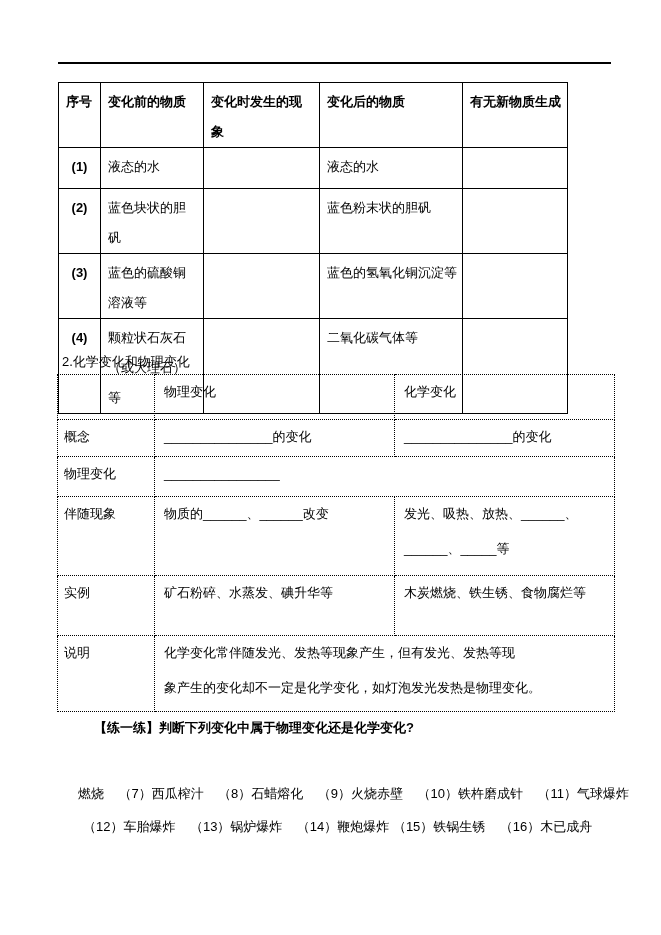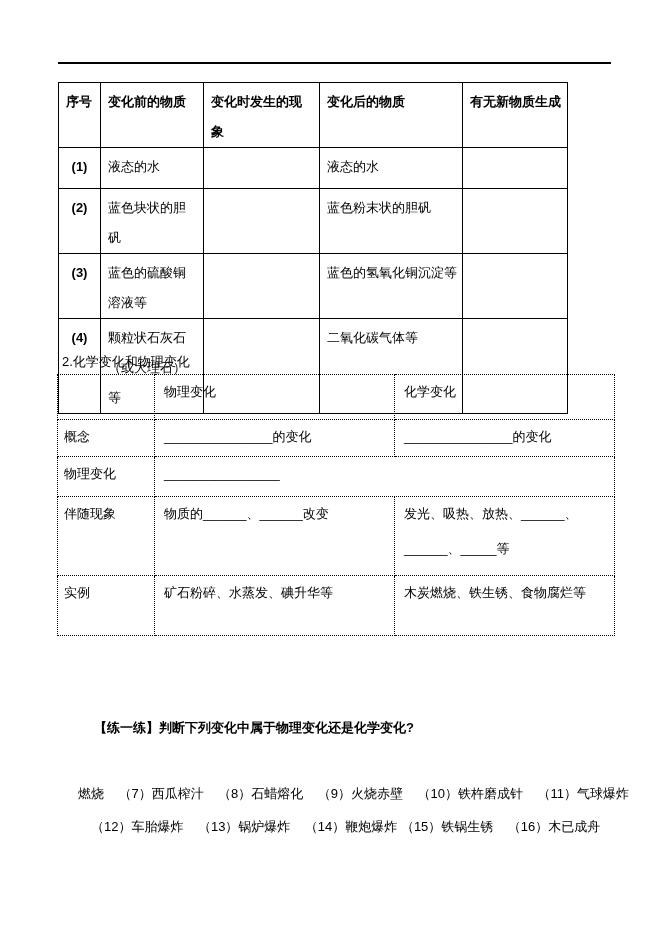--- a/index.html
+++ b/index.html
@@ -66,21 +66,21 @@
   .bl + .bl { margin-top: 20px; }
 
   
   .practice-heading {
     position: absolute; left: 58px; top: 720px;
     font-weight: bold; line-height: 16px; white-space: pre; margin-left: 36px;
   }
   .p-line { position: absolute; line-height: 16px; white-space: pre; }
   .p1 { left: 66px; top: 753px; }
   .p2 { left: 78px; top: 786px; }
-  .p3 { left: 91px; top: 819px; }
+  .p3 { left: 83px; top: 819px; }
 </style>
 </head>
 <body>
 
 <div class="page">
 
   <div class="top-rule"></div>
 
   <table class="t1">
     <colgroup>
@@ -158,20 +158,27 @@
       <td>
         <span class="bl">发光、吸热、放热、______、</span>
         <span class="bl">______、_____等</span>
       </td>
     </tr>
     <tr class="rd">
       <td class="lbl">实例</td>
       <td>矿石粉碎、水蒸发、碘升华等</td>
       <td>木炭燃烧、铁生锈、食物腐烂等</td>
     </tr>
+    <tr class="re">
+      <td class="lbl">说明</td>
+      <td colspan="2">
+        <span class="bl">化学变化常伴随发光、发热等现象产生，但有发光、发热等现</span>
+        <span class="bl">象产生的变化却不一定是化学变化，如灯泡发光发热是物理变化。</span>
+      </td>
+    </tr>
   </tbody>
     </table>
 
   <div class="practice-heading">【练一练】判断下列变化中属于物理变化还是化学变化?</div>
   <div class="p-line p2">燃烧    （7）西瓜榨汁    （8）石蜡熔化    （9）火烧赤壁    （10）铁杵磨成针    （11）气球爆炸</div>
   <div class="p-line p3">（12）车胎爆炸    （13）锅炉爆炸    （14）鞭炮爆炸 （15）铁锅生锈    （16）木已成舟</div>
 
 </div>
 
 </body></html>

